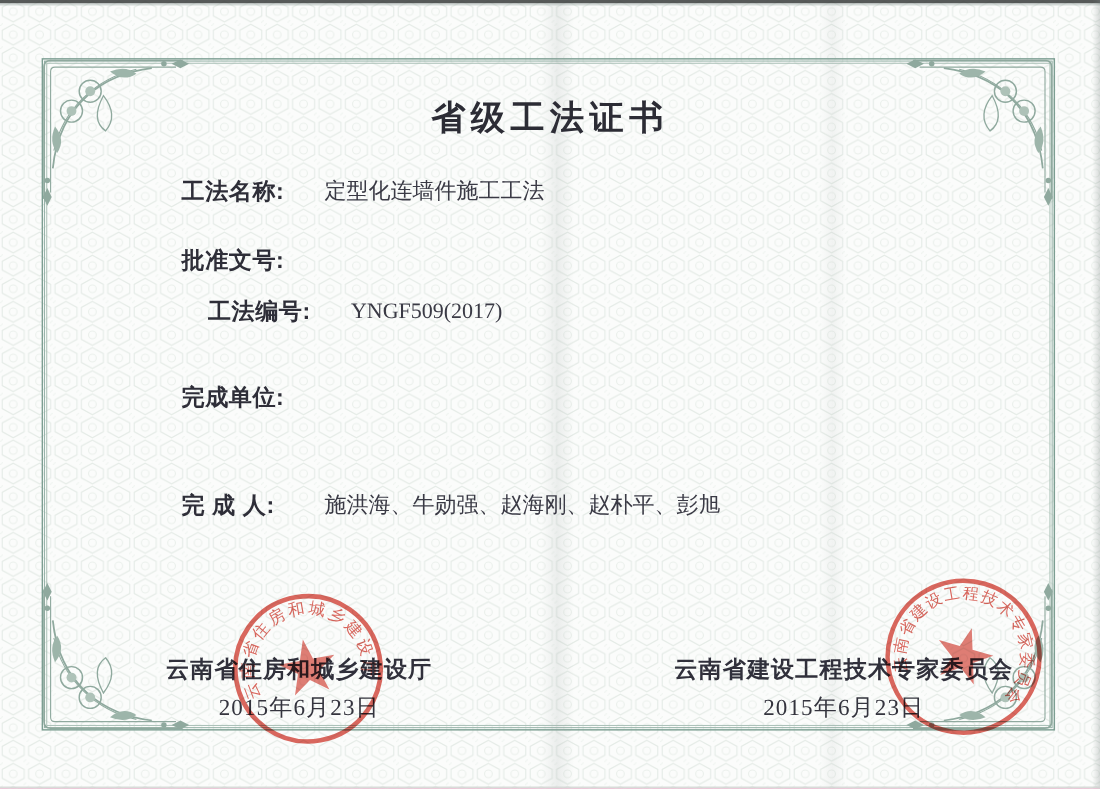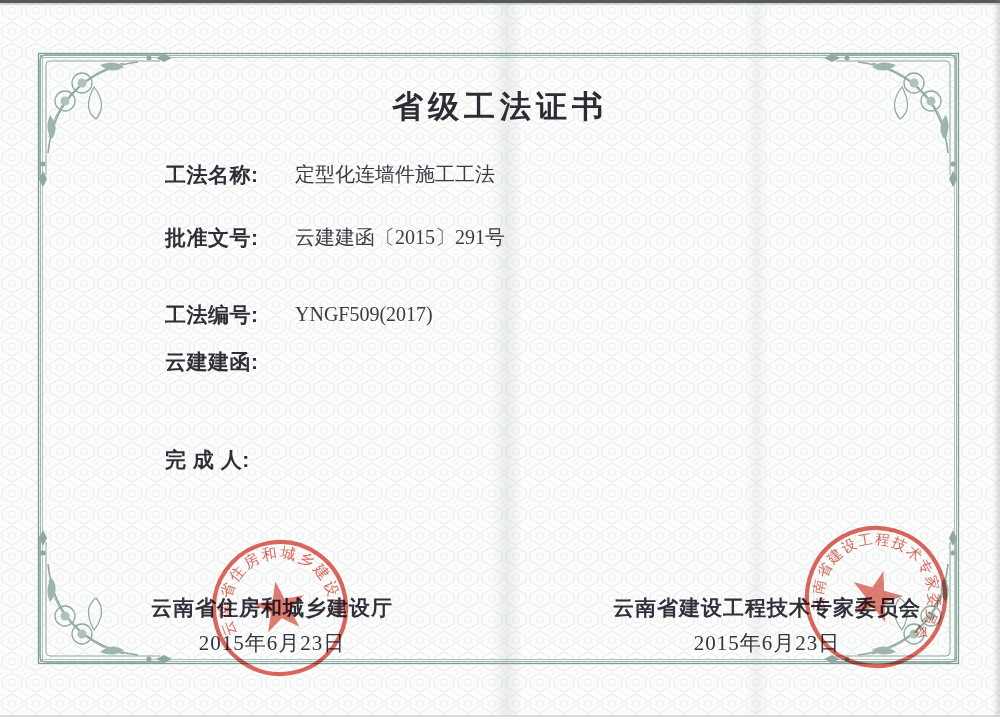--- a/index.html
+++ b/index.html
@@ -11,21 +11,21 @@
   .fold-a{left:492px;width:30px;
     background:linear-gradient(to right, rgba(150,160,158,0), rgba(150,160,158,0.16), rgba(150,160,158,0));}
   .fold-b{left:745px;width:24px;
     background:linear-gradient(to right, rgba(150,160,158,0), rgba(150,160,158,0.10), rgba(150,160,158,0));}
   .cert-title{position:absolute;top:86px;left:0;right:0;z-index:2;text-align:center;
     font-size:31px;font-weight:bold;letter-spacing:5px;color:#2c2c35;}
   .field{position:absolute;left:165px;z-index:2;display:flex;align-items:flex-start;}
   .flabel{display:inline-block;width:130px;flex:0 0 130px;font-size:21px;font-weight:bold;
     letter-spacing:0.5px;color:#2e2e38;line-height:29px;white-space:pre;}
   .fvalues{font-family:"Liberation Serif", serif;font-size:20px;color:#3a3a45;line-height:29px;}
-  .row1{top:160px;} .row2{top:223px;} .row3{top:300px;} .row4{top:347px;} .row5{top:445px;justify-content:flex-end;}
+  .row1{top:160px;} .row2{top:223px;} .row3{top:269px;margin-left:24px;} .row4{top:347px;} .row5{top:445px;justify-content:flex-end;}
   .issuer{position:absolute;z-index:2;text-align:center;}
   .issuer-left{left:137px;top:594px;width:270px;}
   .issuer-right{left:597px;top:594px;width:340px;}
   .issuer-name{font-size:21px;font-weight:600;letter-spacing:1px;color:#30303b;}
   .issuer-date{margin-top:7px;font-size:21px;color:#34343e;
     font-family:"Liberation Serif", serif;letter-spacing:1px;}
   .seal-svg{position:absolute;left:0;top:0;z-index:3;pointer-events:none;mix-blend-mode:multiply;}
   .edge{position:absolute;z-index:4;pointer-events:none;}
   .edge-top{left:0;top:0;width:1000px;height:3px;background:#3a3d3c;opacity:.85;}
   .edge-top2{left:0;top:3px;width:1000px;height:2px;background:#aab5b1;opacity:.5;}
@@ -84,31 +84,31 @@
   <div class="fold fold-b"></div>
 
   <div class="cert-title">省级工法证书</div>
 
   <div class="field row1">
     <span class="flabel">工法名称:</span>
     <span class="fvalues">定型化连墙件施工工法</span>
   </div>
   <div class="field row2">
     <span class="flabel">批准文号:</span>
-    <span class="fvalues">云建建函〔2015〕291号</span>
   </div>
   <div class="field row3">
     <span class="flabel">工法编号:</span>
     <span class="fvalues">YNGF509(2017)</span>
   </div>
   <div class="field row4">
-    <span class="flabel">云建建函:</span>
+    <span class="flabel">完成单位:</span>
   </div>
   <div class="field row5">
     <span class="flabel">完 成 人:</span>
+    <span class="fvalues">施洪海、牛勋强、赵海刚、赵朴平、彭旭</span>
   </div>
 
   <div class="issuer issuer-left">
     <div class="issuer-name">云南省住房和城乡建设厅</div>
     <div class="issuer-date">2015年6月23日</div>
   </div>
   <div class="issuer issuer-right">
     <div class="issuer-name">云南省建设工程技术专家委员会</div>
     <div class="issuer-date">2015年6月23日</div>
   </div>

